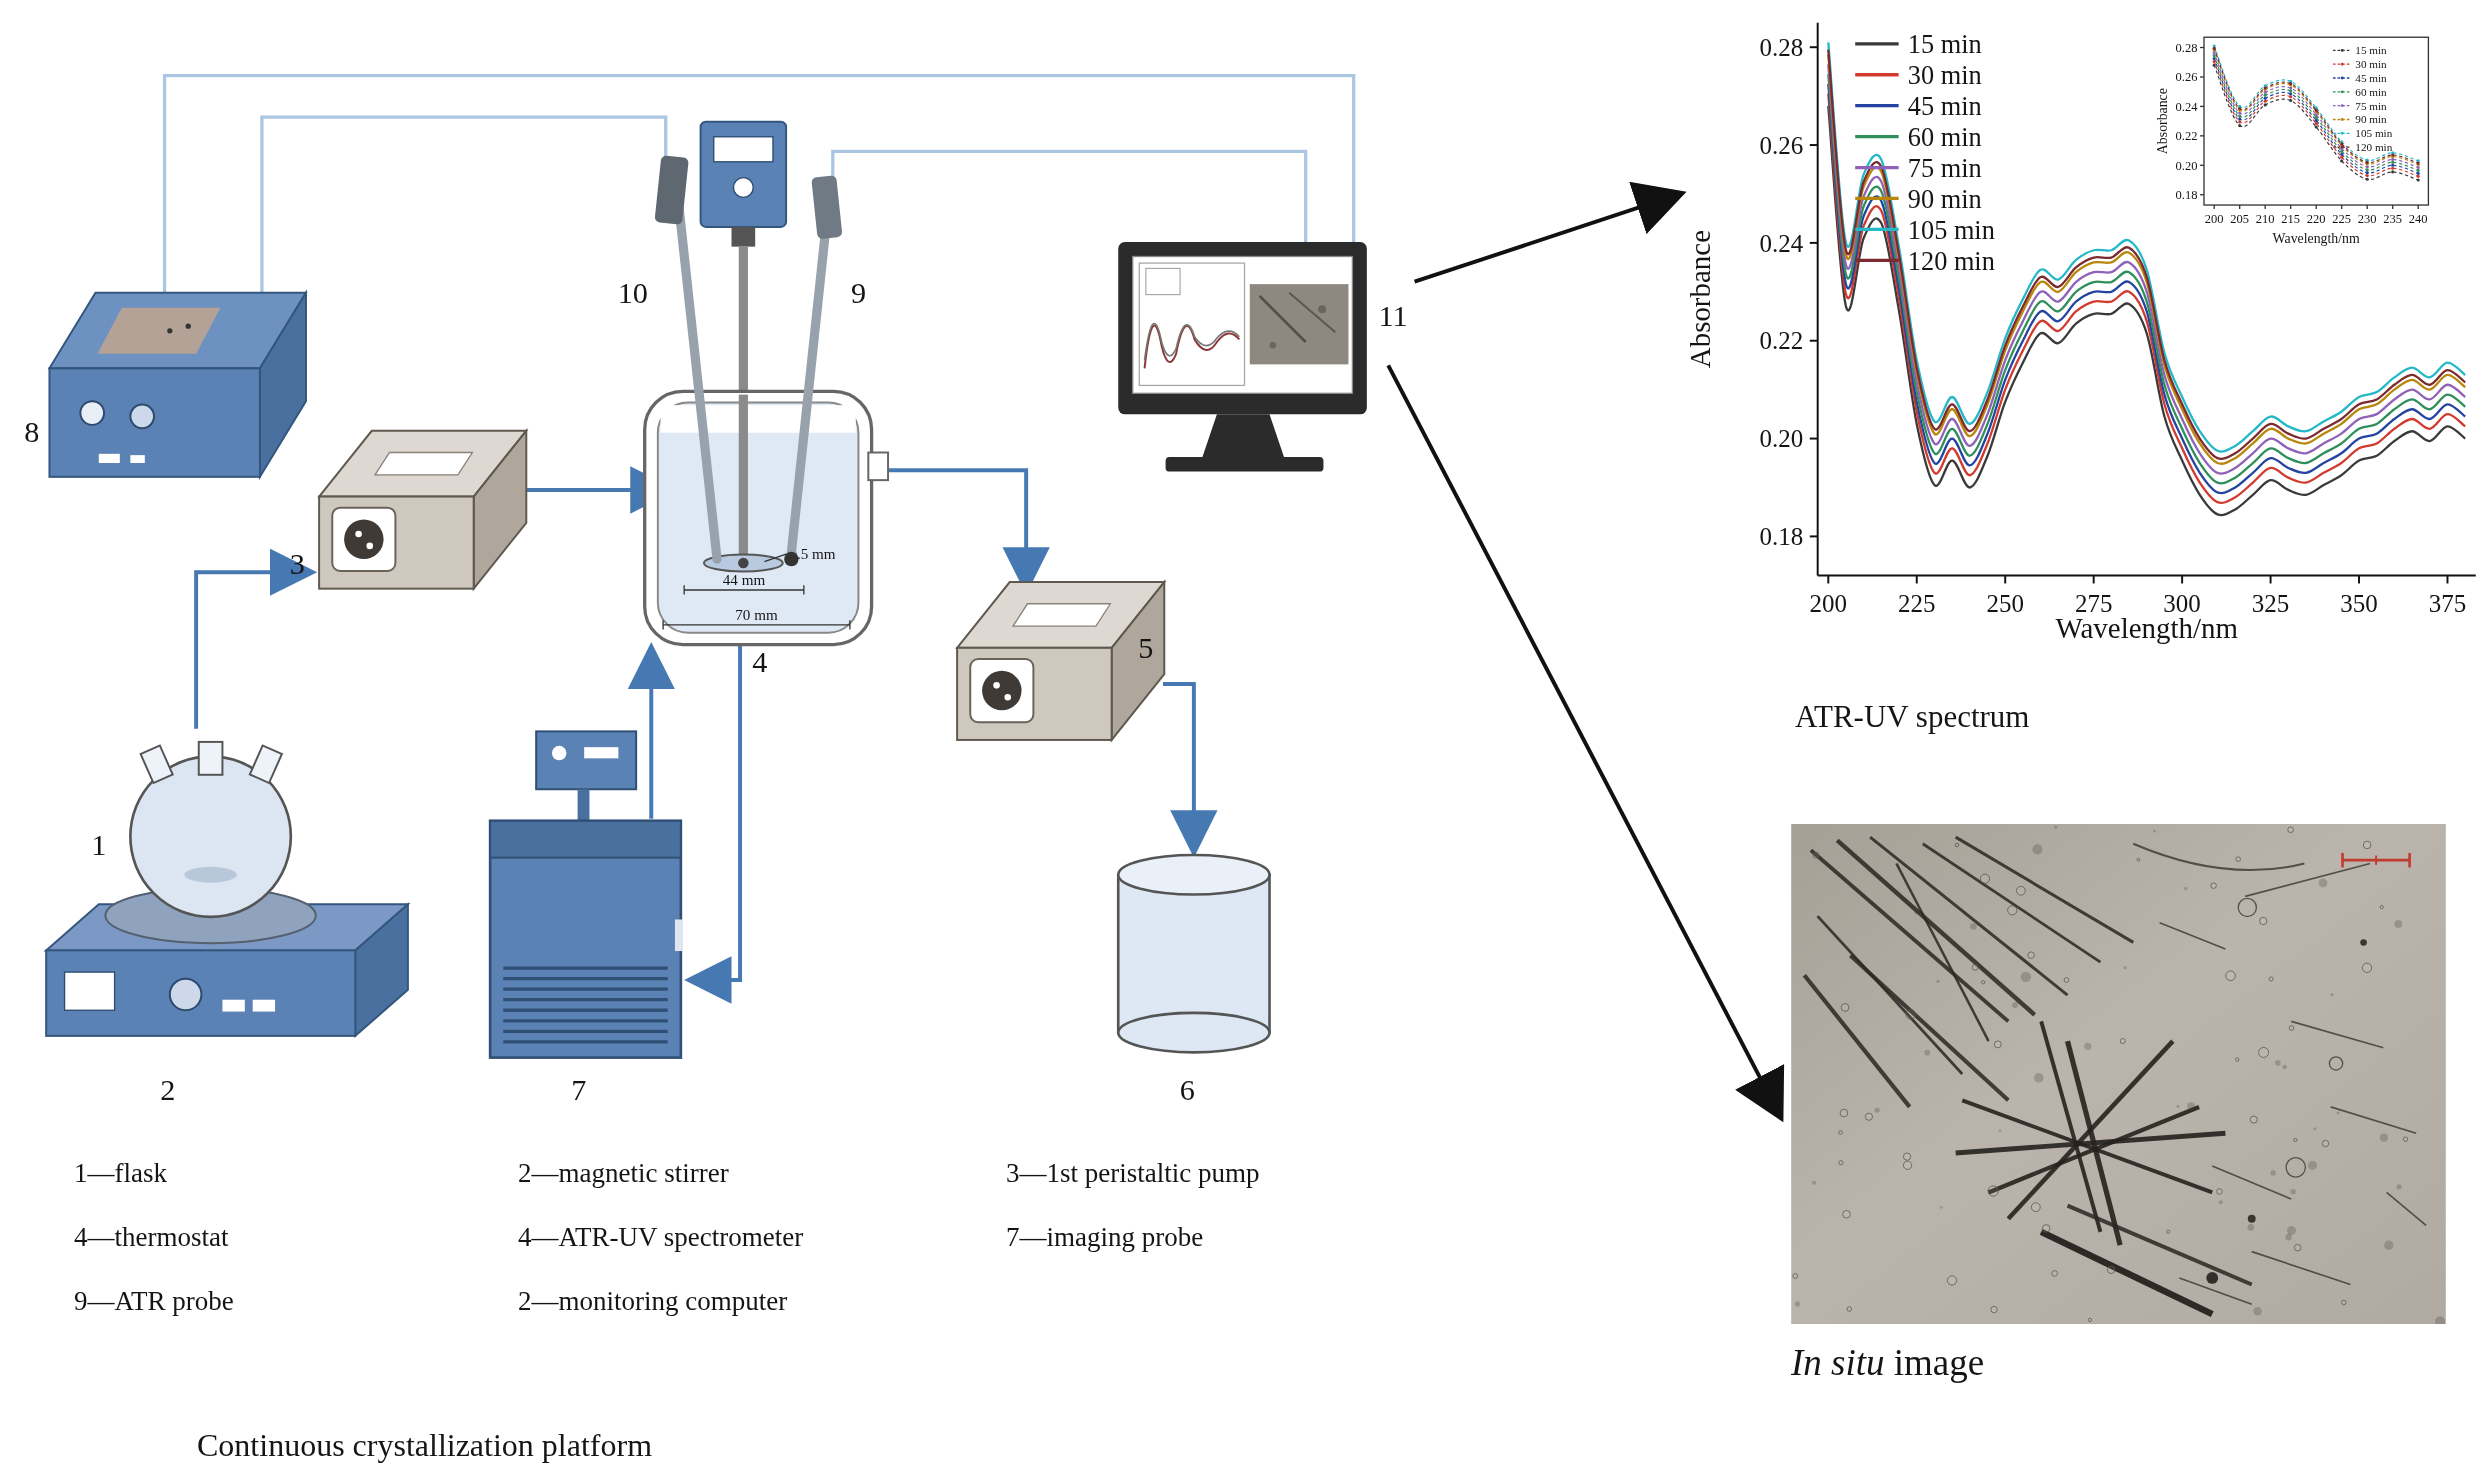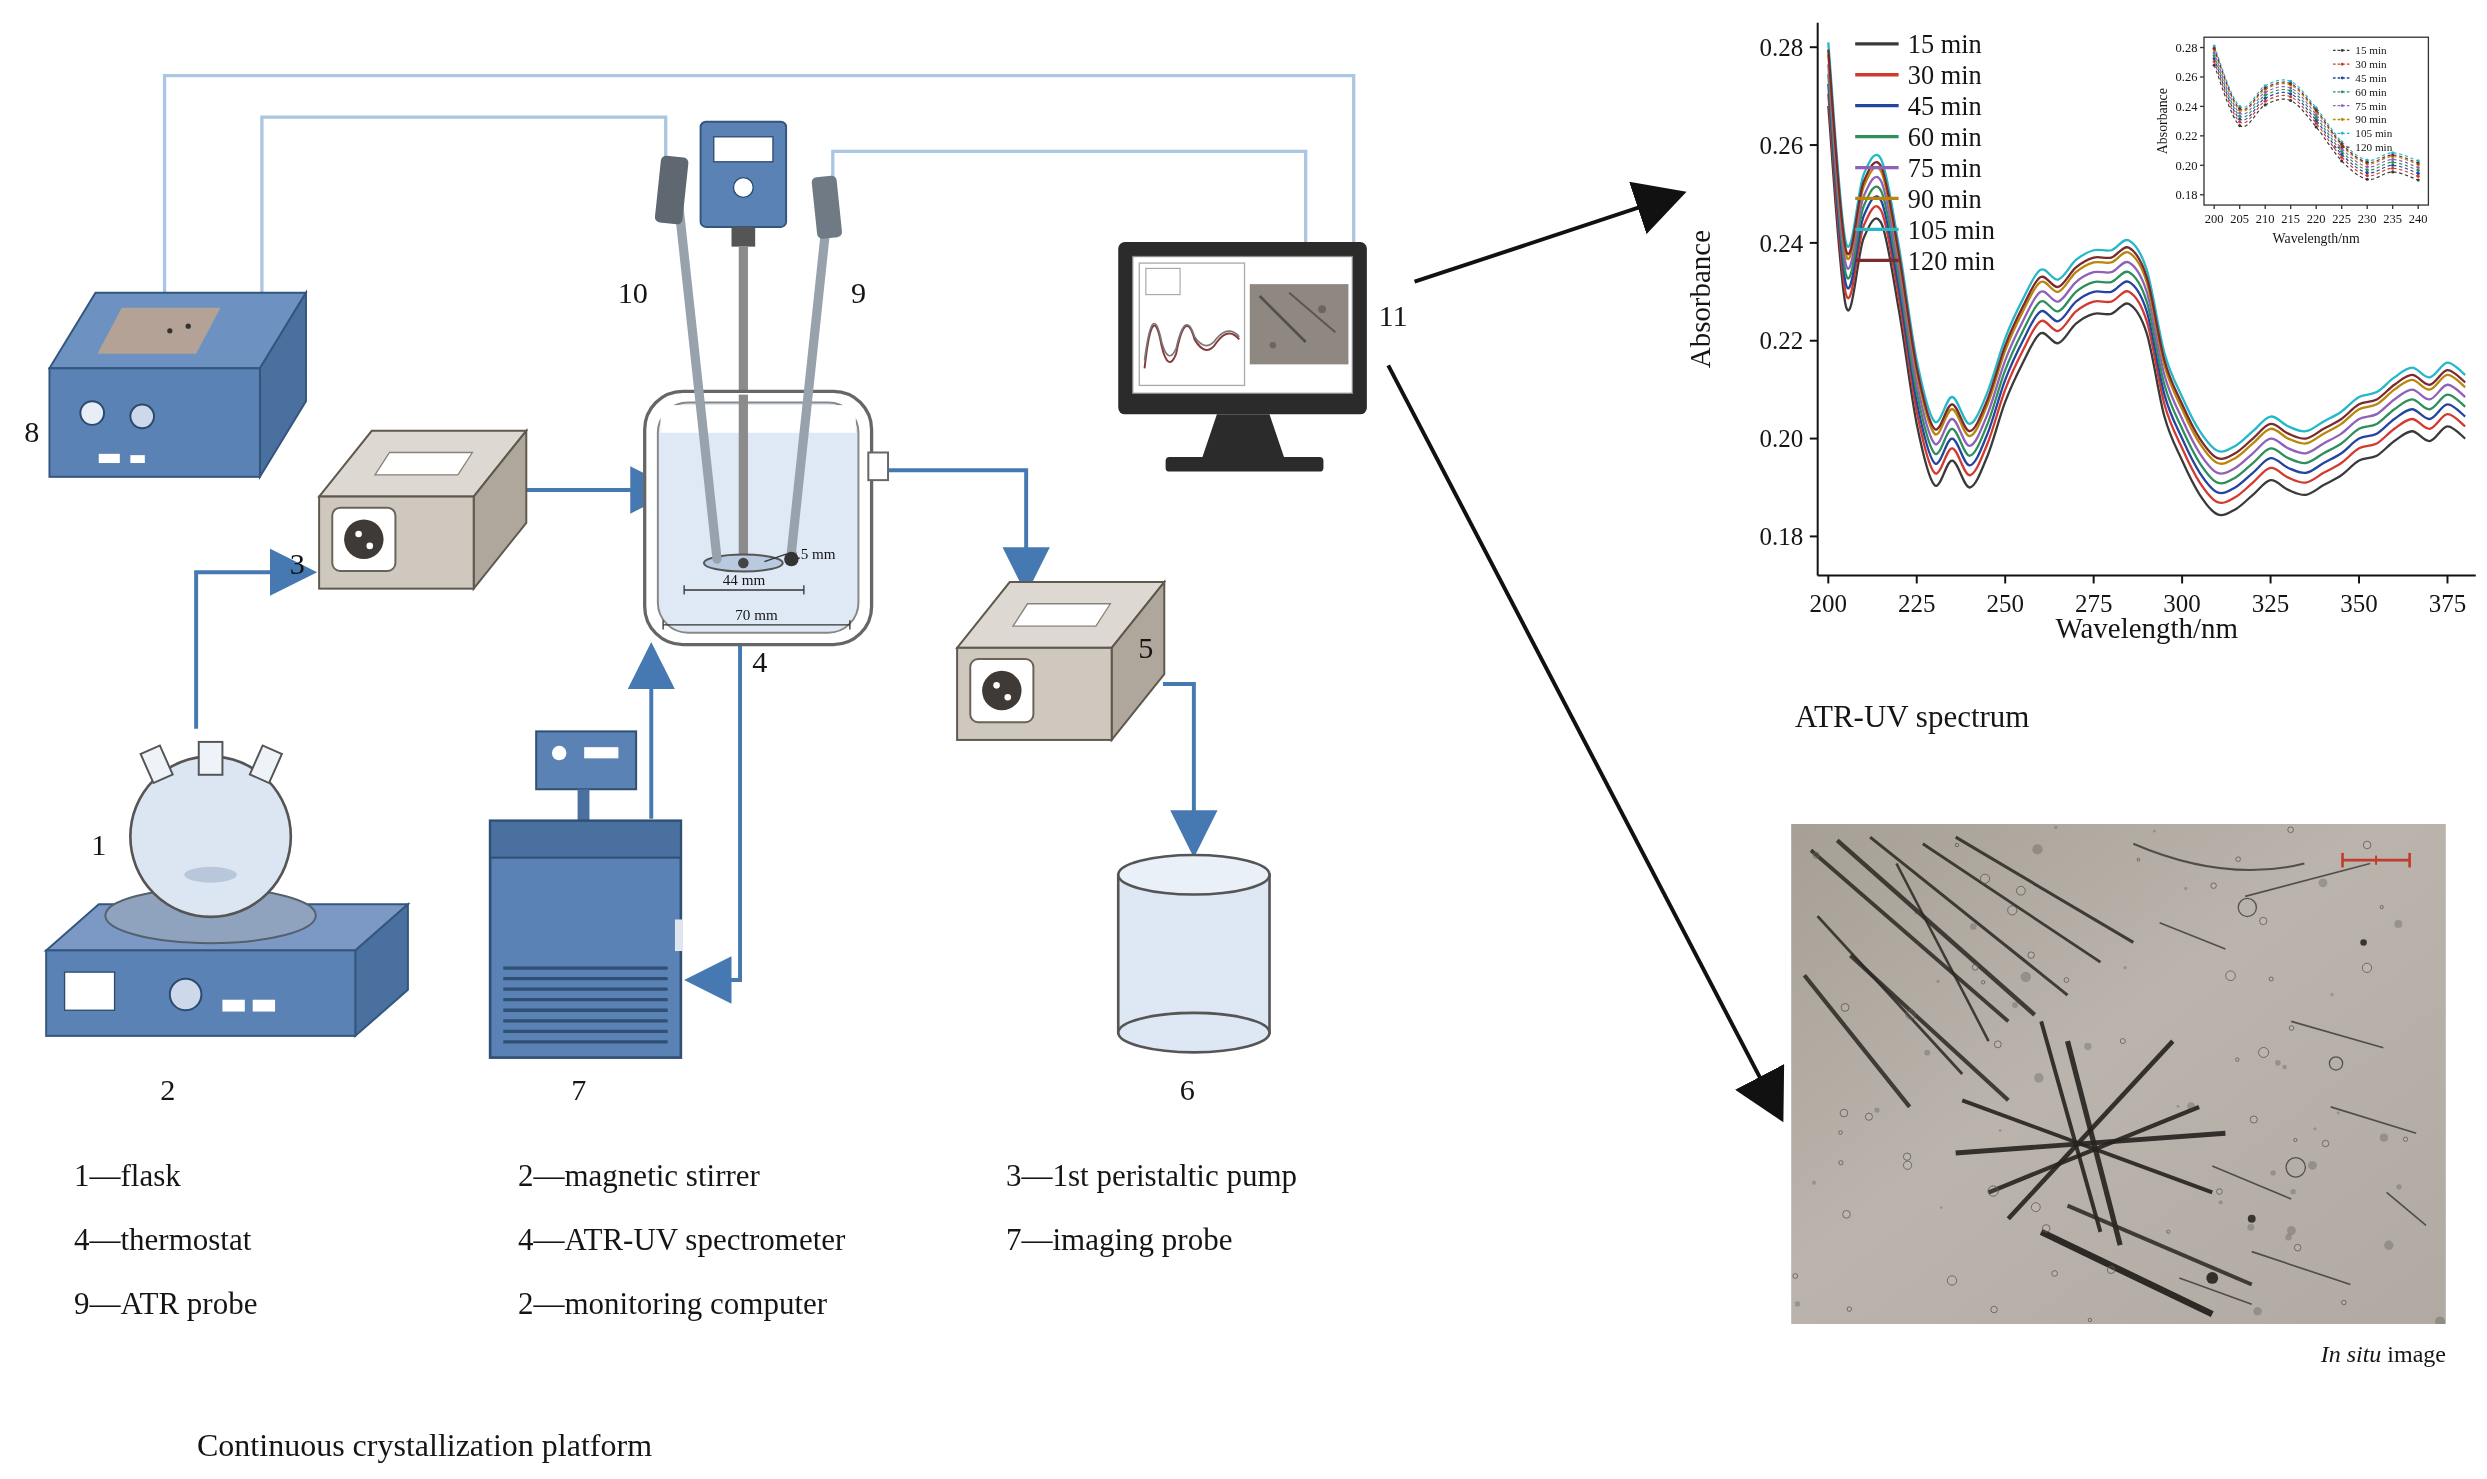--- a/index.html
+++ b/index.html
@@ -1,32 +1,32 @@
 <!DOCTYPE html>
 <html style="font-size:10.5px"><head>
 <meta charset="utf-8">
 <style>
   html,body{margin:0;padding:0}
   body{width:2487px;height:1480px;position:relative;background:#ffffff;
        font-family:"Liberation Serif",serif;color:#151515;overflow:hidden}
   svg text{font-family:"Liberation Serif",serif;fill:#151515}
   #diagram-svg{position:absolute;left:0;top:0}
   #overlay-svg{position:absolute;left:0;top:0;pointer-events:none}
-  #legend-block{position:absolute;left:74px;top:1158px;font-size:31px}
+  #legend-block{position:absolute;left:74px;top:1158px;font-size:27px}
   .lrow{height:64px;white-space:nowrap}
   .lrow span{display:inline-block}
   .lrow span:nth-child(1){width:444px}
   .lrow span:nth-child(2){width:488px}
   #platform-caption{position:absolute;left:197px;top:1427px;width:1066px;
        text-align:left;font-size:32px}
   #chart-wrap{position:absolute;left:1663px;top:2.6px;width:824px}
   #chart-wrap .cap{width:824px;padding-left:132px;box-sizing:border-box;
        font-size:31px;margin-top:28px}
   #micro-wrap{position:absolute;left:1791px;top:824px;width:655px}
-  #micro-wrap .cap{width:655px;text-align:right;font-size:24px;margin-top:14.5px}
+  #micro-wrap .cap{width:655px;text-align:left;font-size:37px;margin-top:14.5px}
   .it{font-style:italic}
 </style>
 </head>
 <body>
 
 <svg id="diagram-svg" width="1513" height="1151" viewBox="0 0 2300 1750">
   <defs>
     <marker id="ab" markerWidth="13" markerHeight="13" refX="10" refY="6" orient="auto">
       <path d="M0,0 L12,6 L0,12 Z" fill="#4679b2"></path>
     </marker>

